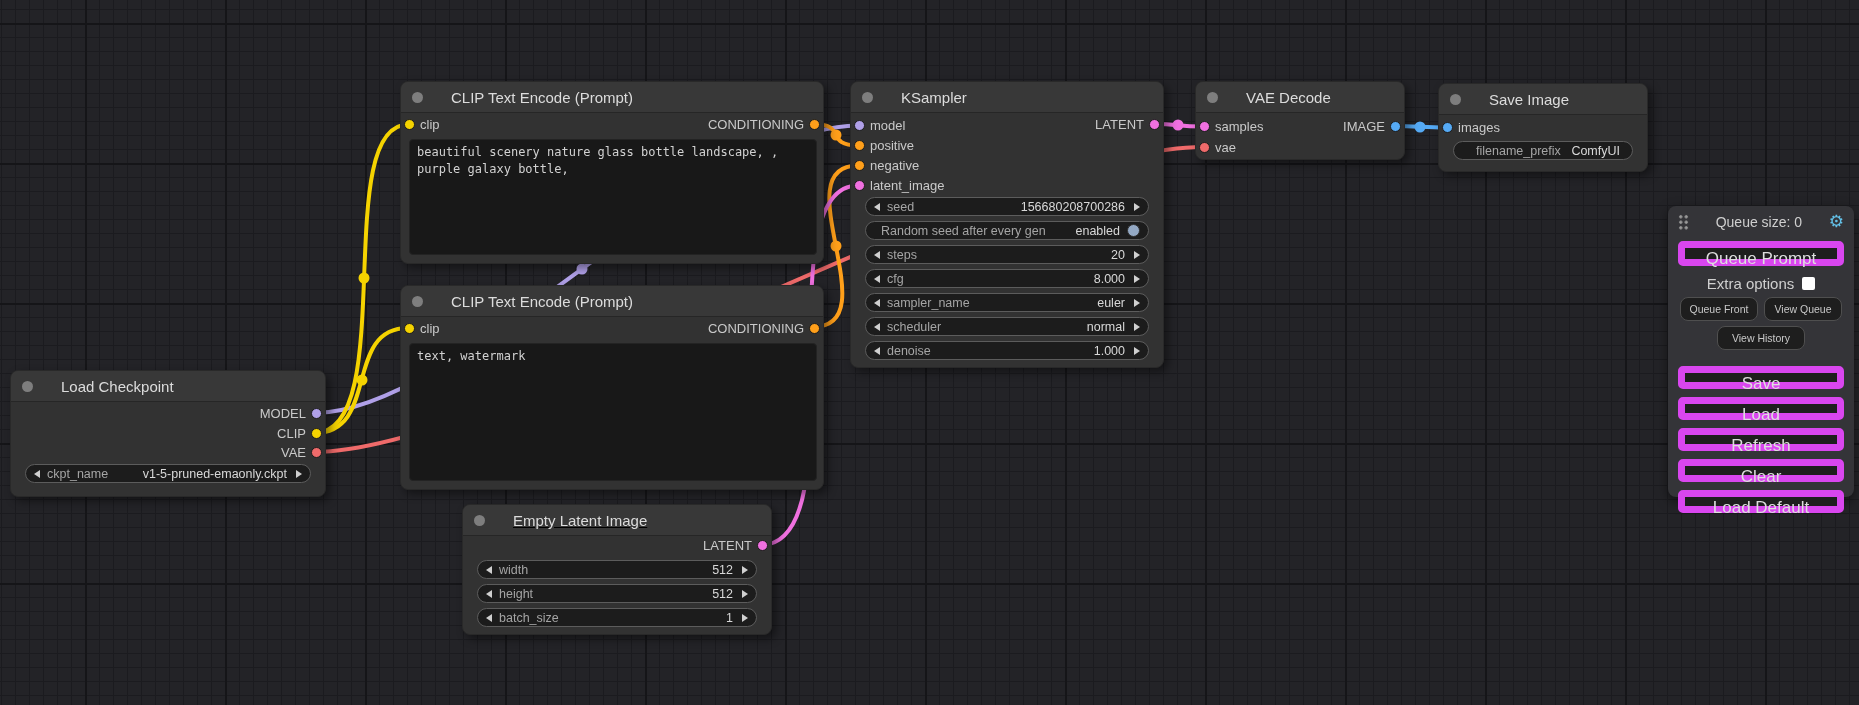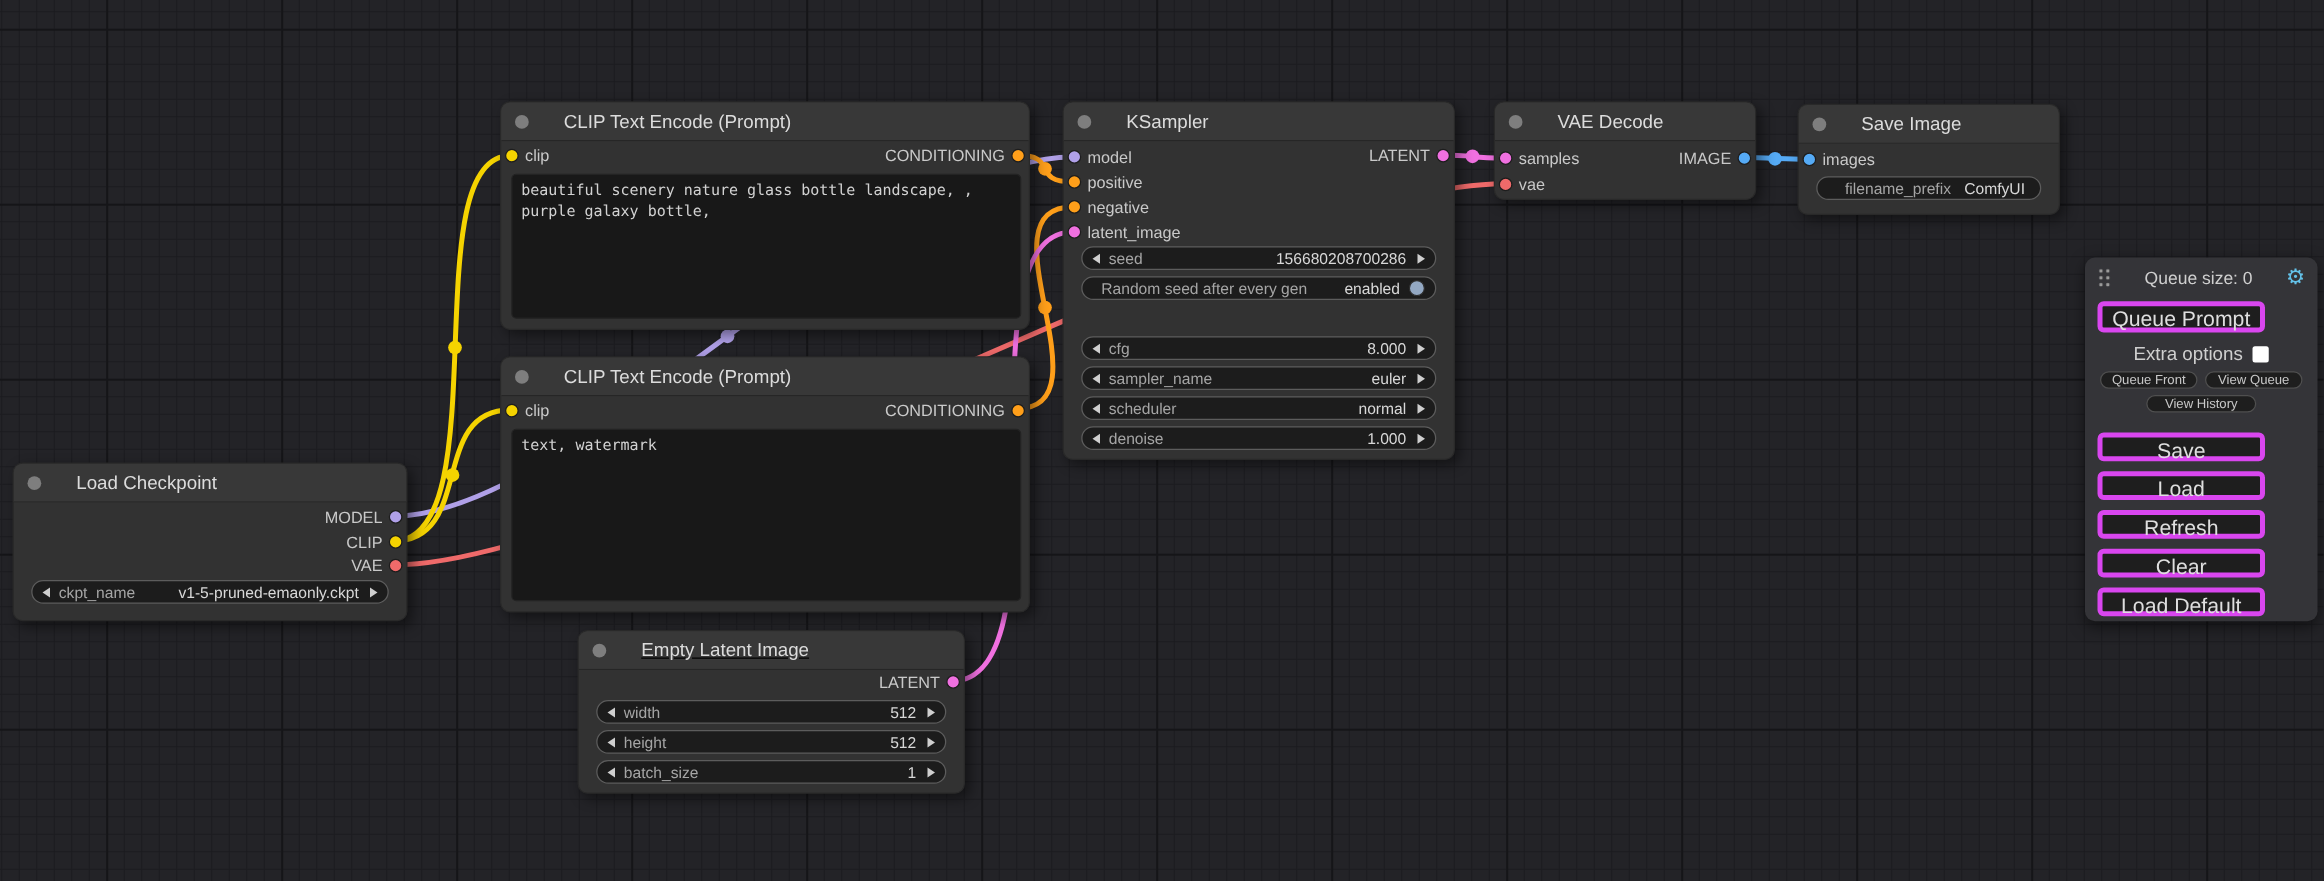--- a/index.html
+++ b/index.html
@@ -54,31 +54,31 @@
   #menu{
     position:absolute;left:1668px;top:206px;width:186px;height:291px;z-index:10;
     background:#343438;border-radius:8px;box-shadow:0 4px 12px rgba(0,0,0,.5);box-sizing:border-box;
   }
   .menu-head{display:flex;align-items:center;padding:8px 10px 0;}
   .drag-dots{width:11px;height:16px;background-image:radial-gradient(#9a9a9a 1.4px,transparent 1.6px);background-size:5.5px 5.5px;cursor:grab;flex:none;}
   .queue-size{flex:1;text-align:center;font-size:14px;color:#cfcfcf;}
   .gear{font-size:17px;color:#63c1e8;line-height:16px;cursor:pointer;flex:none;}
   .gear::before{content:"⚙";}
   .menu-btn{
-    display:block;height:23px;margin:8px 10px 0;width:134px;
-    background:#1e1e1e;border:4px solid #d946ef;border-radius:5px;
+    display:block;height:23px;margin:8px 10px 0;width:166px;
+    background:#1e1e1e;border:7px solid #d946ef;border-radius:5px;
     color:#dedede;font-family:"Liberation Sans",sans-serif;font-size:17px;line-height:21px;cursor:pointer;padding:0;
   }
   .menu-btn.qp{margin-top:11px;height:25px;}
   .extra-row{display:flex;align-items:center;justify-content:center;gap:8px;margin-top:9px;}
   .extra-label{font-size:15px;color:#cfcfcf;}
   .checkbox{width:13px;height:13px;background:#ffffff;border-radius:2px;cursor:pointer;}
   .small-row{display:flex;gap:6px;margin:5px 12px 0;}
   .small-btn{
-    flex:1;height:14px;background:#1e1e1e;border:1px solid #4f4f4f;border-radius:8px;
+    flex:1;height:24px;background:#1e1e1e;border:1px solid #4f4f4f;border-radius:8px;
     color:#c8c8c8;font-family:"Liberation Sans",sans-serif;font-size:10.5px;line-height:12px;text-align:center;cursor:pointer;padding:0;
   }
   .small-row.center{justify-content:center;}
   .small-row.center .small-btn{flex:0 0 88px;}
   .gap16{margin-top:16px !important;}
 </style>
 </head>
 <body>
 
 <div id="canvas">
@@ -219,20 +219,26 @@
       <span class="arr l"></span>
       <span class="lab">seed</span>
       <span class="val">156680208700286</span>
       <span class="arr r"></span>
     </div>
     <div class="pill" style="top:139px;">
       <span class="lab">Random seed after every gen</span>
       <span class="val">enabled</span>
       <span class="toggle-circle"></span>
     </div>
+    <div class="pill" style="top:163px;">
+      <span class="arr l"></span>
+      <span class="lab">steps</span>
+      <span class="val">20</span>
+      <span class="arr r"></span>
+    </div>
     <div class="pill" style="top:187px;">
       <span class="arr l"></span>
       <span class="lab">cfg</span>
       <span class="val">8.000</span>
       <span class="arr r"></span>
     </div>
     <div class="pill" style="top:211px;">
       <span class="arr l"></span>
       <span class="lab">sampler_name</span>
       <span class="val">euler</span>

